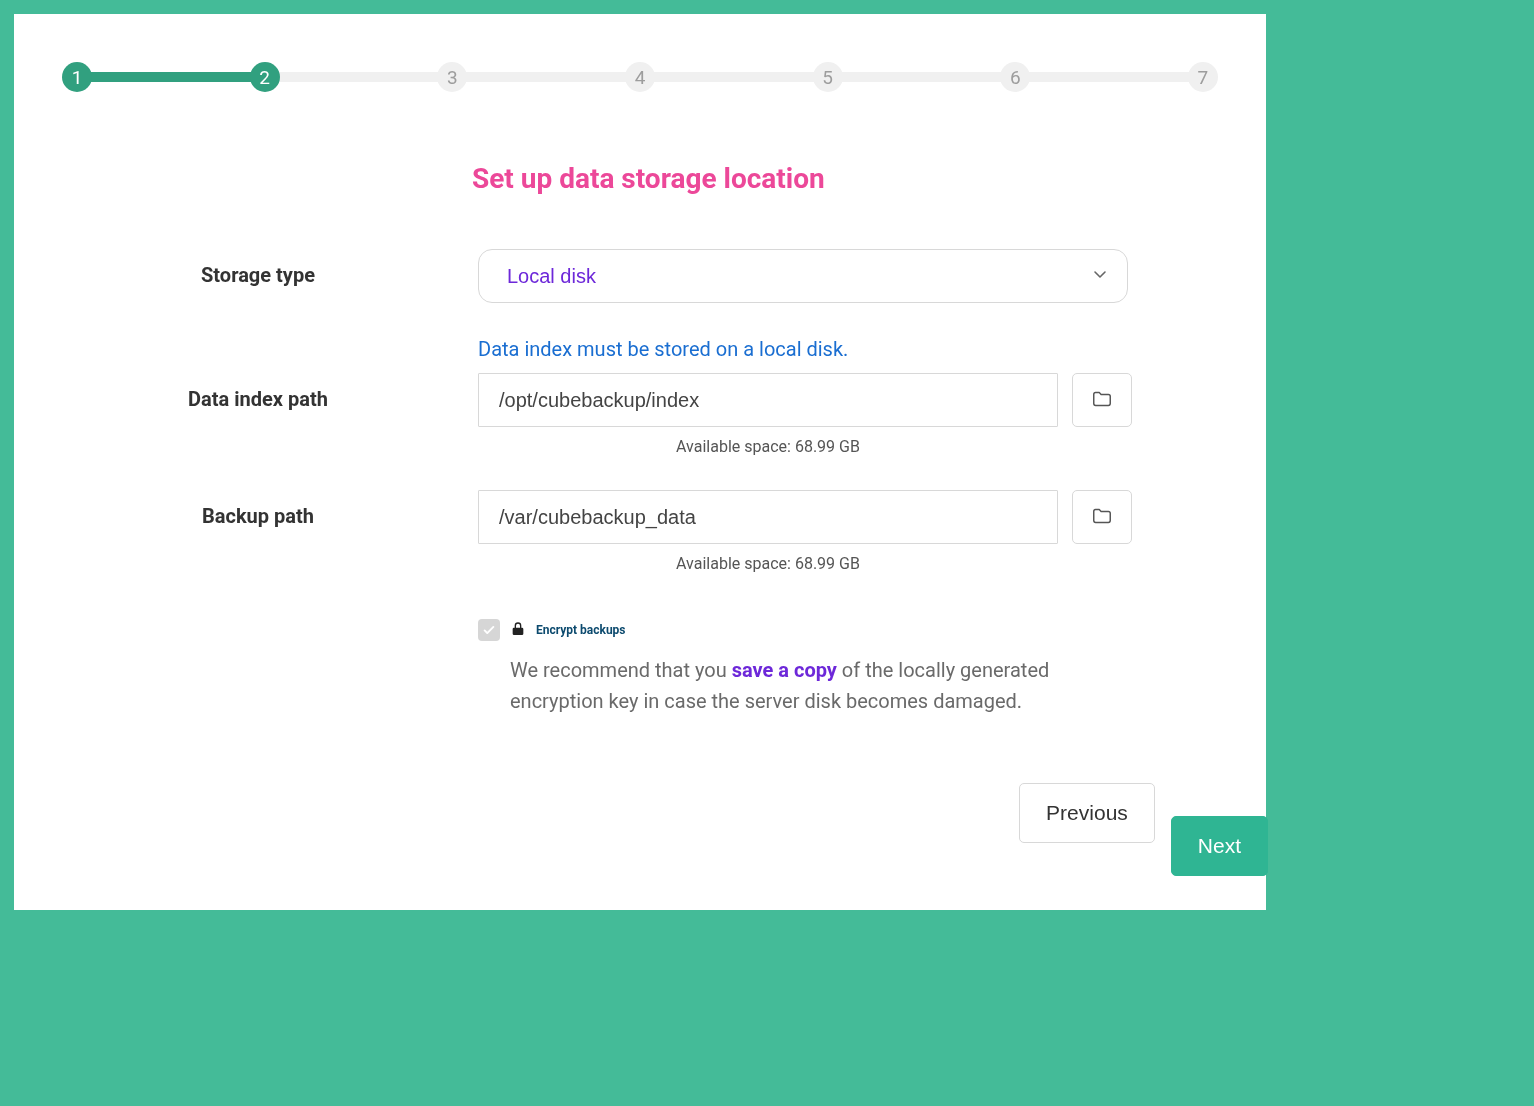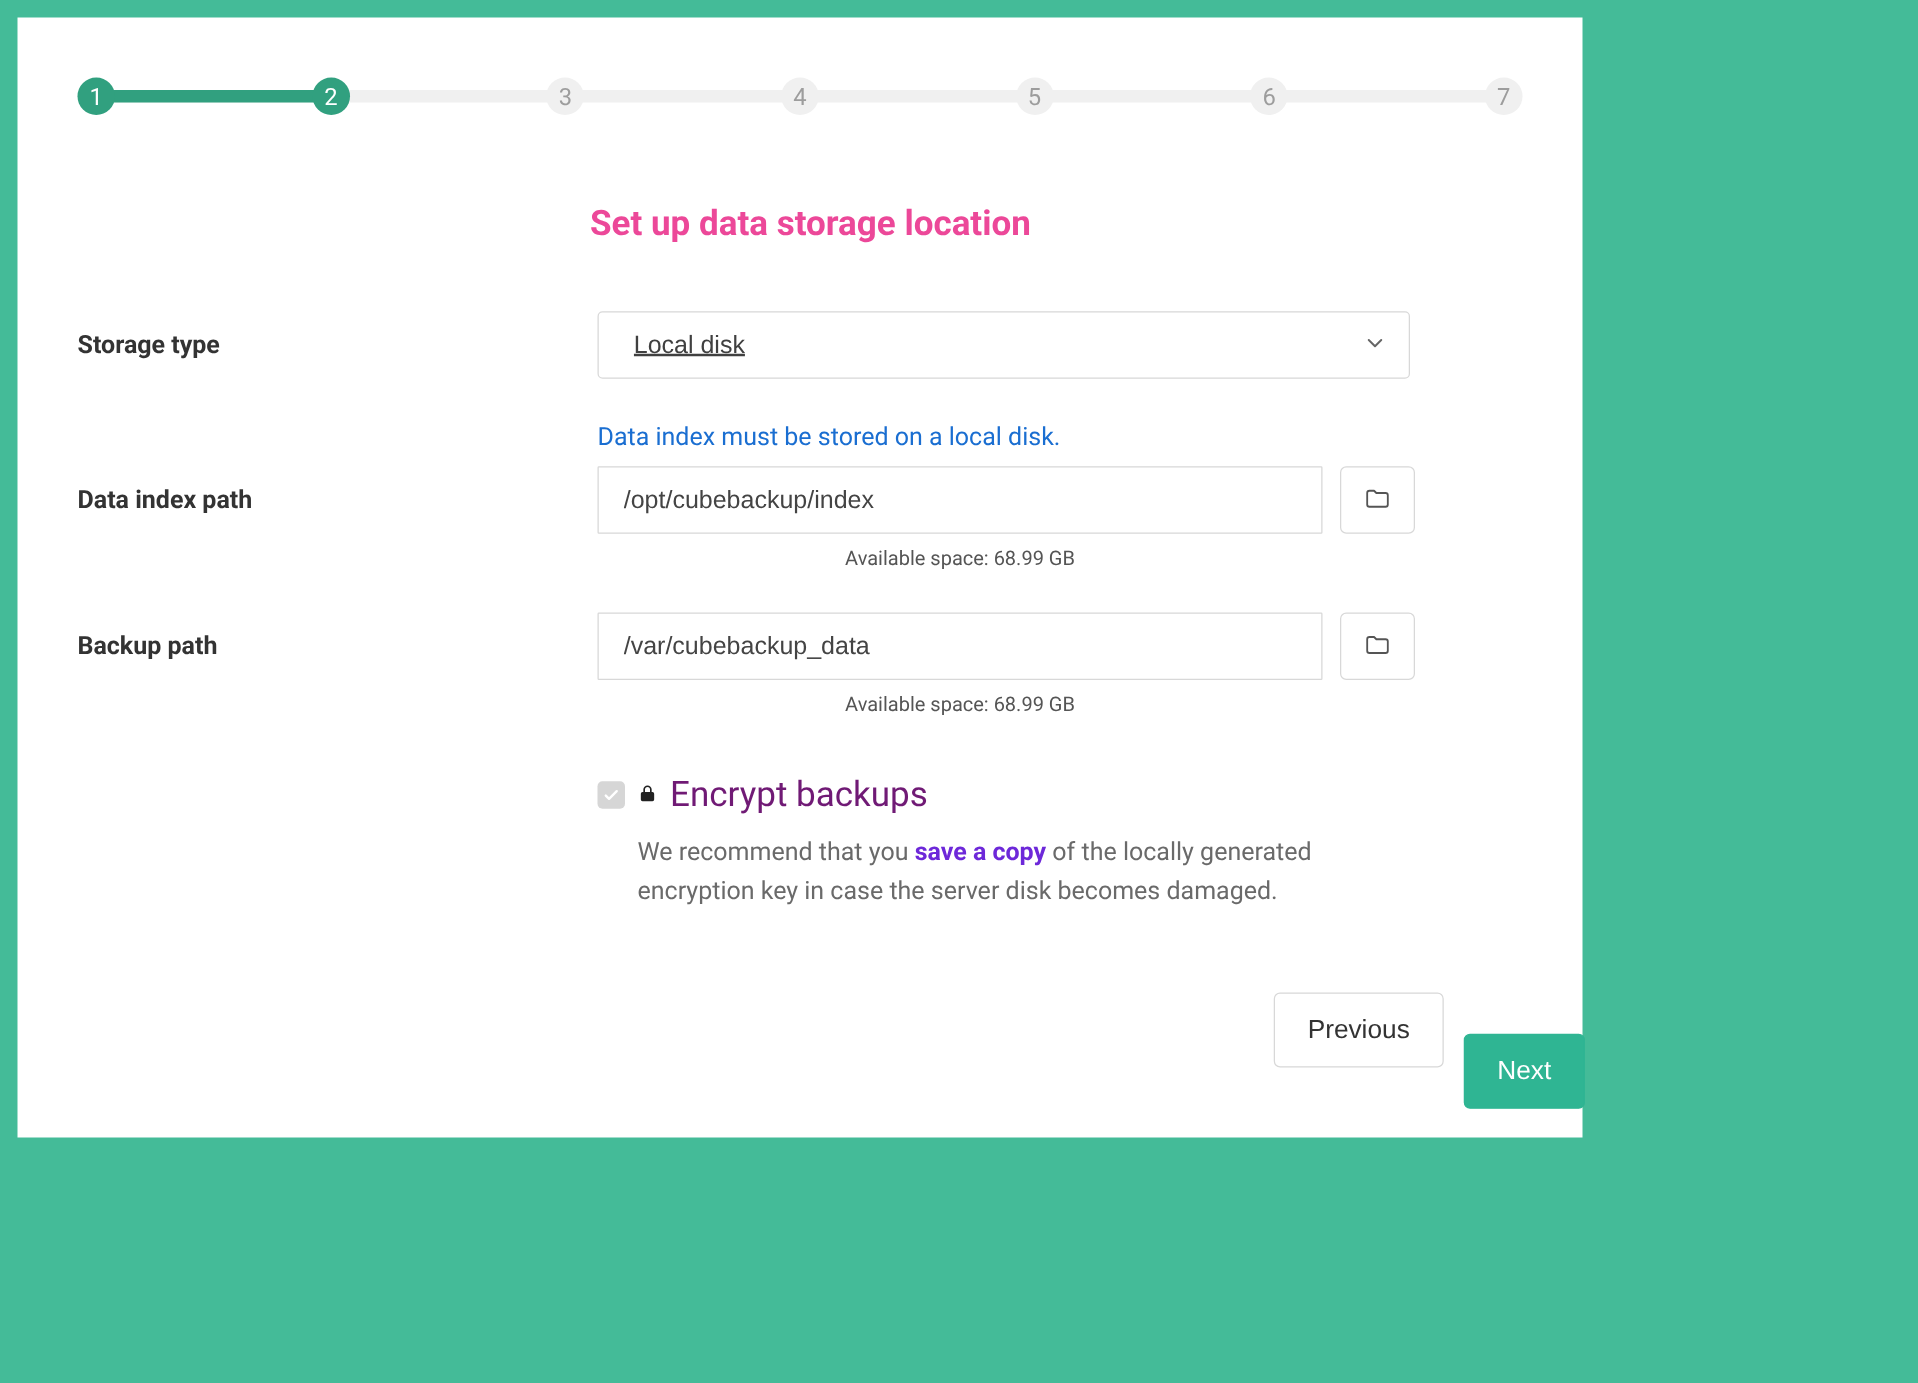--- a/index.html
+++ b/index.html
@@ -80,45 +80,44 @@
     margin-left: 410px;
   }
   .form {
     display: grid;
     grid-template-columns: 400px 1fr;
     column-gap: 16px;
     row-gap: 0;
     align-items: start;
   }
   .label {
-    text-align: left;
+    text-align: center;
     font-size: 20px;
     font-weight: 700;
     color: #333;
     padding-top: 14px;
     padding-right: 8px;
   }
   .field { }
   .select-wrap {
     position: relative;
     width: 650px;
   }
   .select {
     width: 100%;
     height: 54px;
     border: 1px solid #d8d8d8;
-    border-radius: 4px;
+    border-radius: 14px;
     padding: 0 48px 0 28px;
     font-size: 20px;
-    color: #404040;
+    color: #6d28d9;
     background: #fff;
     appearance: none;
     -webkit-appearance: none;
     cursor: pointer;
-    text-decoration: underline;
   }
   .chevron {
     position: absolute;
     right: 20px;
     top: 50%;
     transform: translateY(-50%);
     pointer-events: none;
     color: #666;
   }
   .hint-link {
@@ -177,23 +176,23 @@
     border-radius: 4px;
     background: #d6d6d6;
     display: inline-flex;
     align-items: center;
     justify-content: center;
     color: #fff;
   }
   .chk svg { display:block; }
   .lock { color: #222; position: relative; top: 1px; }
   .encrypt-label {
-    font-size: 28px;
-    font-weight: 400;
-    color: #701a75;
+    font-size: 12px;
+    font-weight: 700;
+    color: #0c4a6e;
   }
   .encrypt-desc {
     font-size: 20px;
     color: #6a6a6a;
     margin-top: 14px;
     line-height: 1.55;
     max-width: 620px;
     margin-left: 32px;
   }
   .encrypt-desc a {

